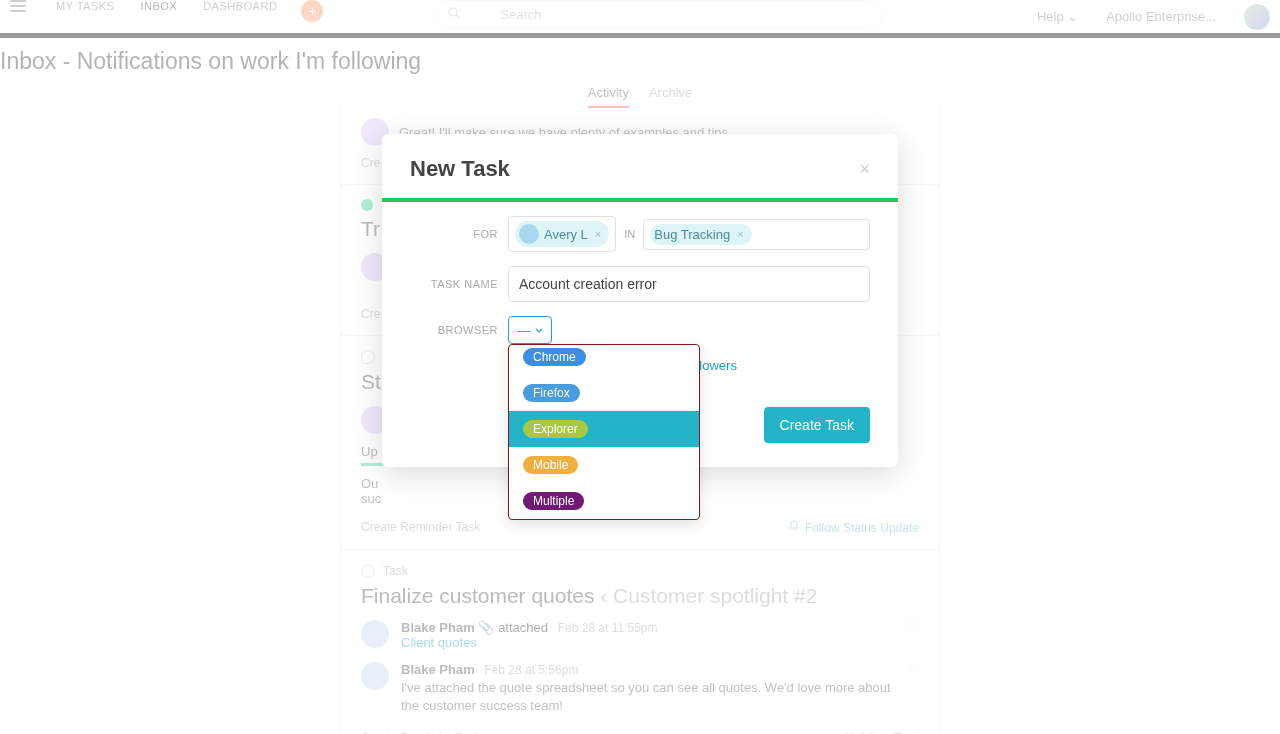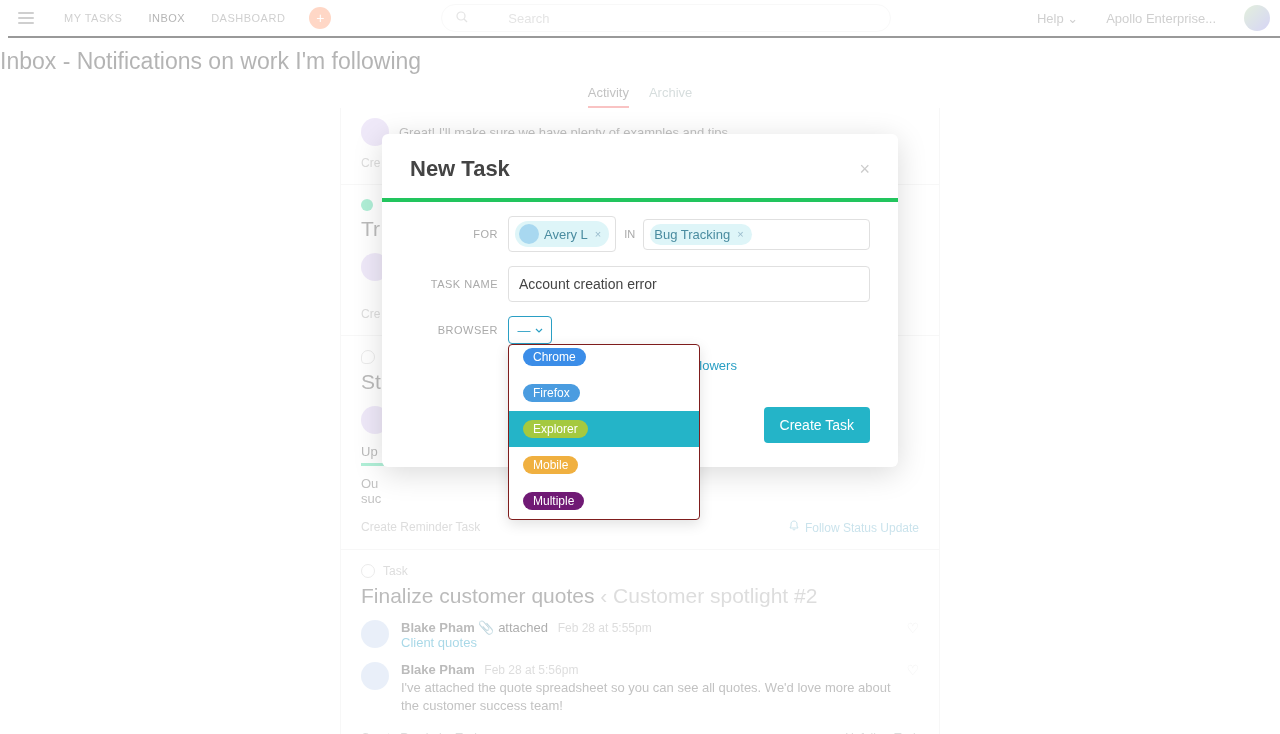--- a/index.html
+++ b/index.html
@@ -1,19 +1,19 @@
 <!DOCTYPE html>
 <html><head>
 <meta charset="utf-8">
 <style>
 * { box-sizing: border-box; margin: 0; padding: 0; }
 body { font-family: -apple-system, BlinkMacSystemFont, "Segoe UI", Helvetica, Arial, sans-serif; background: #fff; color: #333; width: 1280px; height: 734px; overflow: hidden; position: relative; }
 
 
-.topbar { height: 38px; display: flex; align-items: center; padding: 0 10px; border-bottom: 2px solid #000000; margin-left: 8px; }
+.topbar { height: 38px; display: flex; padding: 0 10px; border-bottom: 5px solid #000000; }
 .hamburger { width: 16px; height: 12px; display: flex; flex-direction: column; justify-content: space-between; cursor: pointer; }
 .hamburger span { height: 2px; background: #888; border-radius: 1px; }
 .nav-links { margin-left: 30px; display: flex; gap: 26px; }
 .nav-links a { font-size: 11px; letter-spacing: 0.5px; color: #888; text-decoration: none; }
 .nav-links a.active { color: #444; }
 .plus-circle { width: 22px; height: 22px; border-radius: 50%; background: #ff9b71; color: #fff; display: flex; align-items: center; justify-content: center; margin-left: 24px; font-size: 14px; cursor: pointer; }
 .search { margin-left: 110px; width: 450px; height: 28px; border: 1px solid #eee; border-radius: 14px; display: flex; align-items: center; padding: 0 14px; color: #bbb; font-size: 13px; gap: 32px; }
 .search .icon { margin-right: 8px; }
 .topbar-right { margin-left: auto; display: flex; align-items: center; gap: 28px; font-size: 13px; color: #888; }
 .avatar-top { width: 26px; height: 26px; border-radius: 50%; background: linear-gradient(135deg,#b8d8a8,#9a96e8); }
@@ -169,21 +169,21 @@
   <div class="item-title">
     <span>Finalize customer quotes</span>
     <span class="sub">‹ Customer spotlight #2</span>
   </div>
   <div class="comment">
     <div class="small-avatar" style="background:#c8d8f0;"></div>
     <div class="body">
       <span class="name">Blake Pham</span>
       <span style="color:#bbb;">📎</span>
       <span>attached</span>
-      <span class="ts">Feb 28 at 5:55pm</span>
+      <span class="ts">Feb 28 at 11:55pm</span>
       <div class="attach-link">Client quotes</div>
     </div>
     <span class="heart">♡</span>
   </div>
   <div class="comment">
     <div class="small-avatar" style="background:#c8d8f0;"></div>
     <div class="body">
       <span class="name">Blake Pham</span>
       <span class="ts">Feb 28 at 5:56pm</span>
       <div class="text">I've attached the quote spreadsheet so you can see all quotes. We'd love more about the customer success team!</div>

